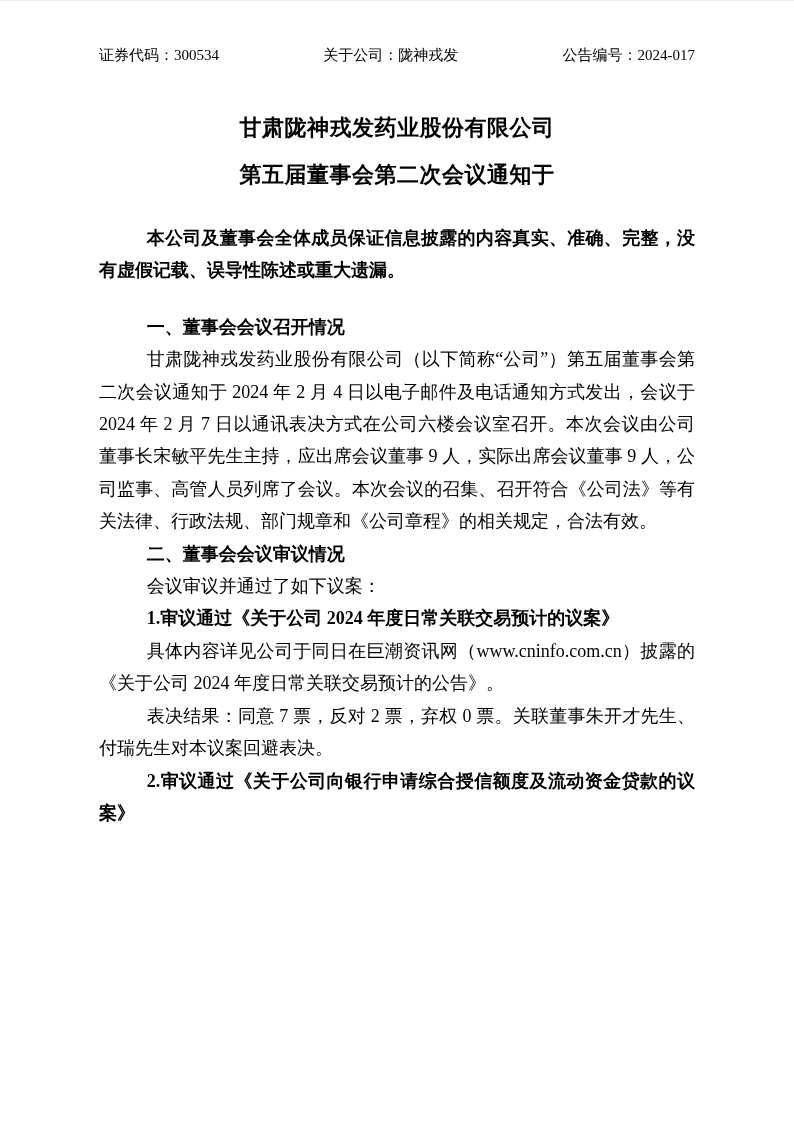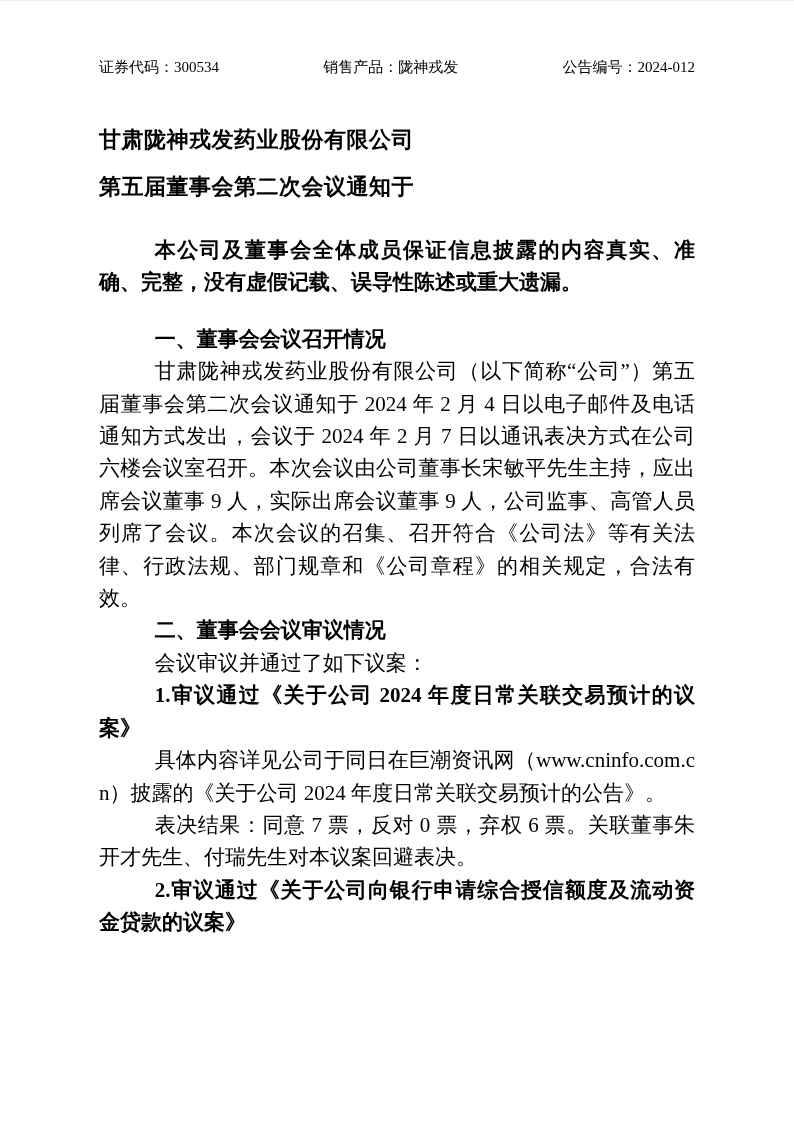--- a/index.html
+++ b/index.html
@@ -11,77 +11,77 @@
     width: 794px;
     height: 1122px;
     font-family: "Liberation Serif", "DejaVu Serif", serif;
     color: #000000;
     overflow: hidden;
     border-top: 1px solid #ededed;
     box-sizing: border-box;
   }
   .content {
     width: 596px;
-    margin: 12px auto;
+    margin: 0 auto;
     padding-top: 43px;
   }
   .doc-header {
     display: flex;
     justify-content: space-between;
     align-items: baseline;
     font-size: 15px;
     line-height: 22px;
     white-space: nowrap;
   }
   .doc-title {
     margin-top: 38px;
-    text-align: left;
+    text-align: center;
     font-weight: bold;
     font-size: 22px;
     line-height: 47px;
   }
   .doc-title div {
     letter-spacing: 0.5px;
   }
   p {
     margin: 0;
-    font-size: 21px;
+    font-size: 18px;
     line-height: 32.4px;
     text-align: justify;
     text-justify: inter-ideograph;
     text-indent: 2.65em;
     word-break: break-all;
   }
   p.bold { font-weight: bold; }
   .declaration { margin-top: 24px; }
   .sec1-heading { margin-top: 24px; }
 </style>
 </head>
 <body>
 
 <div class="content">
 
   <div class="doc-header">
     <span>证券代码：300534</span>
-    <span>销售产品：陇神戎发</span>
-    <span>公告编号：2024-012</span>
+    <span>关于公司：陇神戎发</span>
+    <span>公告编号：2024-017</span>
   </div>
 
   <div class="doc-title">
     <div>甘肃陇神戎发药业股份有限公司</div>
     <div>第五届董事会第二次会议通知于</div>
   </div>
 
   <p class="bold declaration">本公司及董事会全体成员保证信息披露的内容真实、准确、完整，没有虚假记载、误导性陈述或重大遗漏。</p>
 
   <p class="bold sec1-heading">一、董事会会议召开情况</p>
   <p>甘肃陇神戎发药业股份有限公司（以下简称“公司”）第五届董事会第二次会议通知于 2024 年 2 月 4 日以电子邮件及电话通知方式发出，会议于 2024 年 2 月 7 日以通讯表决方式在公司六楼会议室召开。本次会议由公司董事长宋敏平先生主持，应出席会议董事 9 人，实际出席会议董事 9 人，公司监事、高管人员列席了会议。本次会议的召集、召开符合《公司法》等有关法律、行政法规、部门规章和《公司章程》的相关规定，合法有效。</p>
 
   <p class="bold">二、董事会会议审议情况</p>
   <p>会议审议并通过了如下议案：</p>
 
   <p class="bold">1.审议通过《关于公司 2024 年度日常关联交易预计的议案》</p>
   <p>具体内容详见公司于同日在巨潮资讯网（www.cninfo.com.cn）披露的《关于公司 2024 年度日常关联交易预计的公告》。</p>
-  <p>表决结果：同意 7 票，反对 0 票，弃权 6 票。关联董事朱开才先生、付瑞先生对本议案回避表决。</p>
+  <p>表决结果：同意 7 票，反对 2 票，弃权 0 票。关联董事朱开才先生、付瑞先生对本议案回避表决。</p>
 
   <p class="bold">2.审议通过《关于公司向银行申请综合授信额度及流动资金贷款的议案》</p>
 
 </div>
 
 </body></html>

